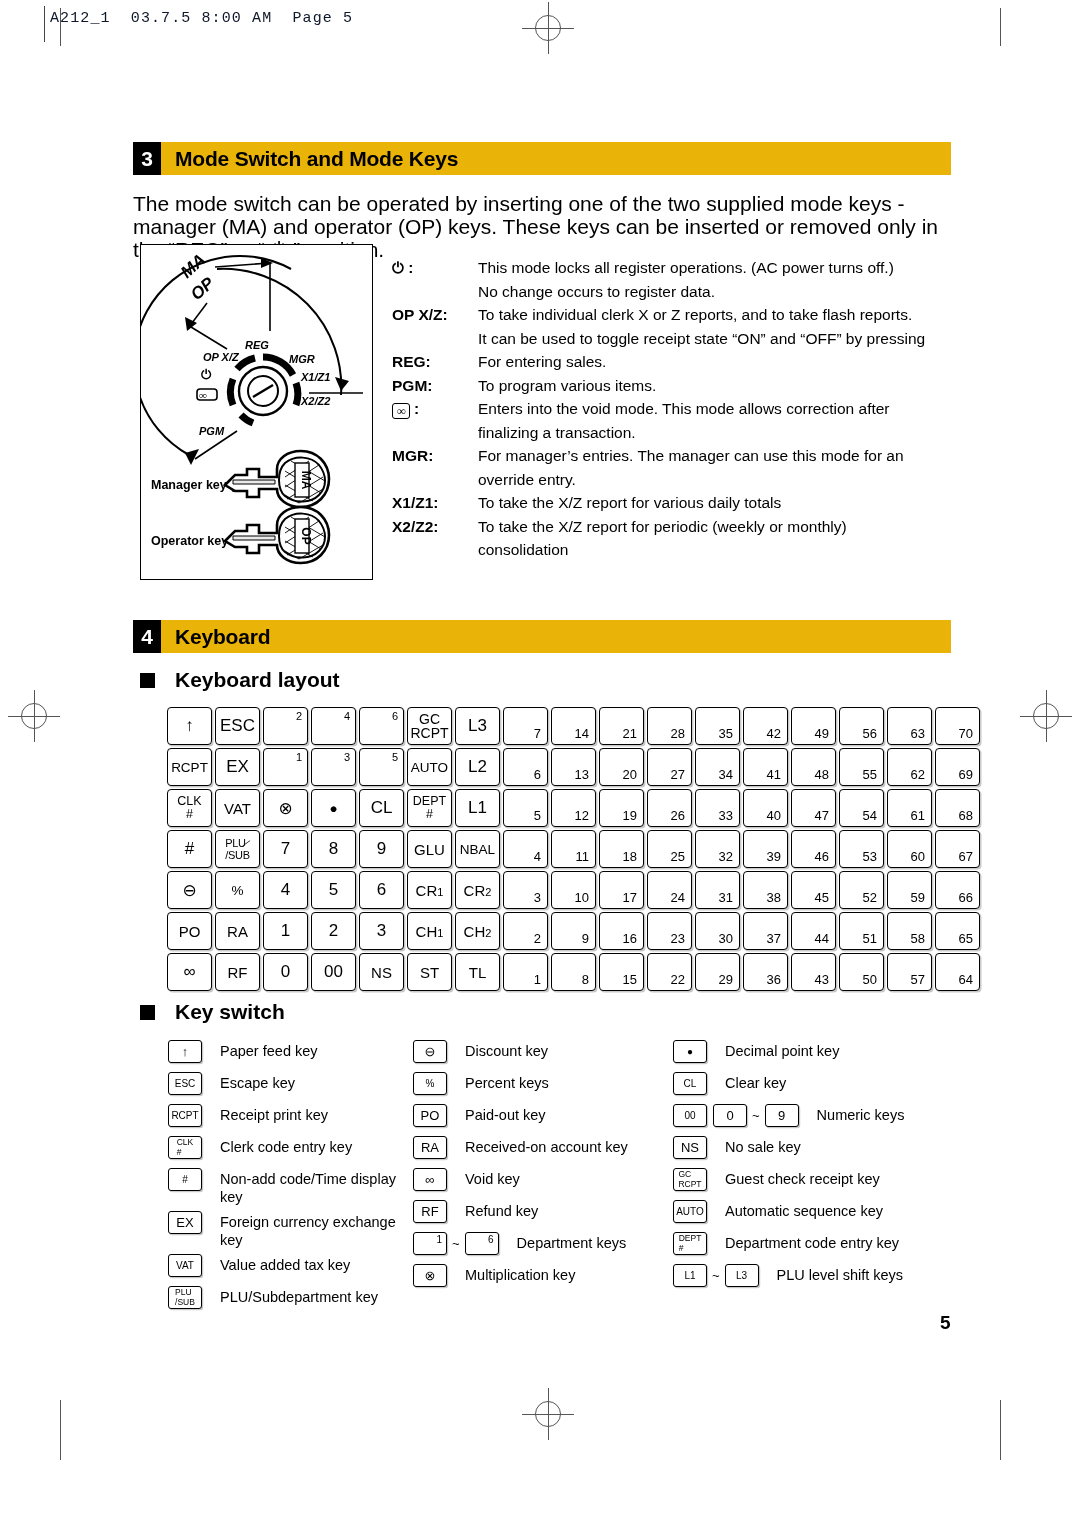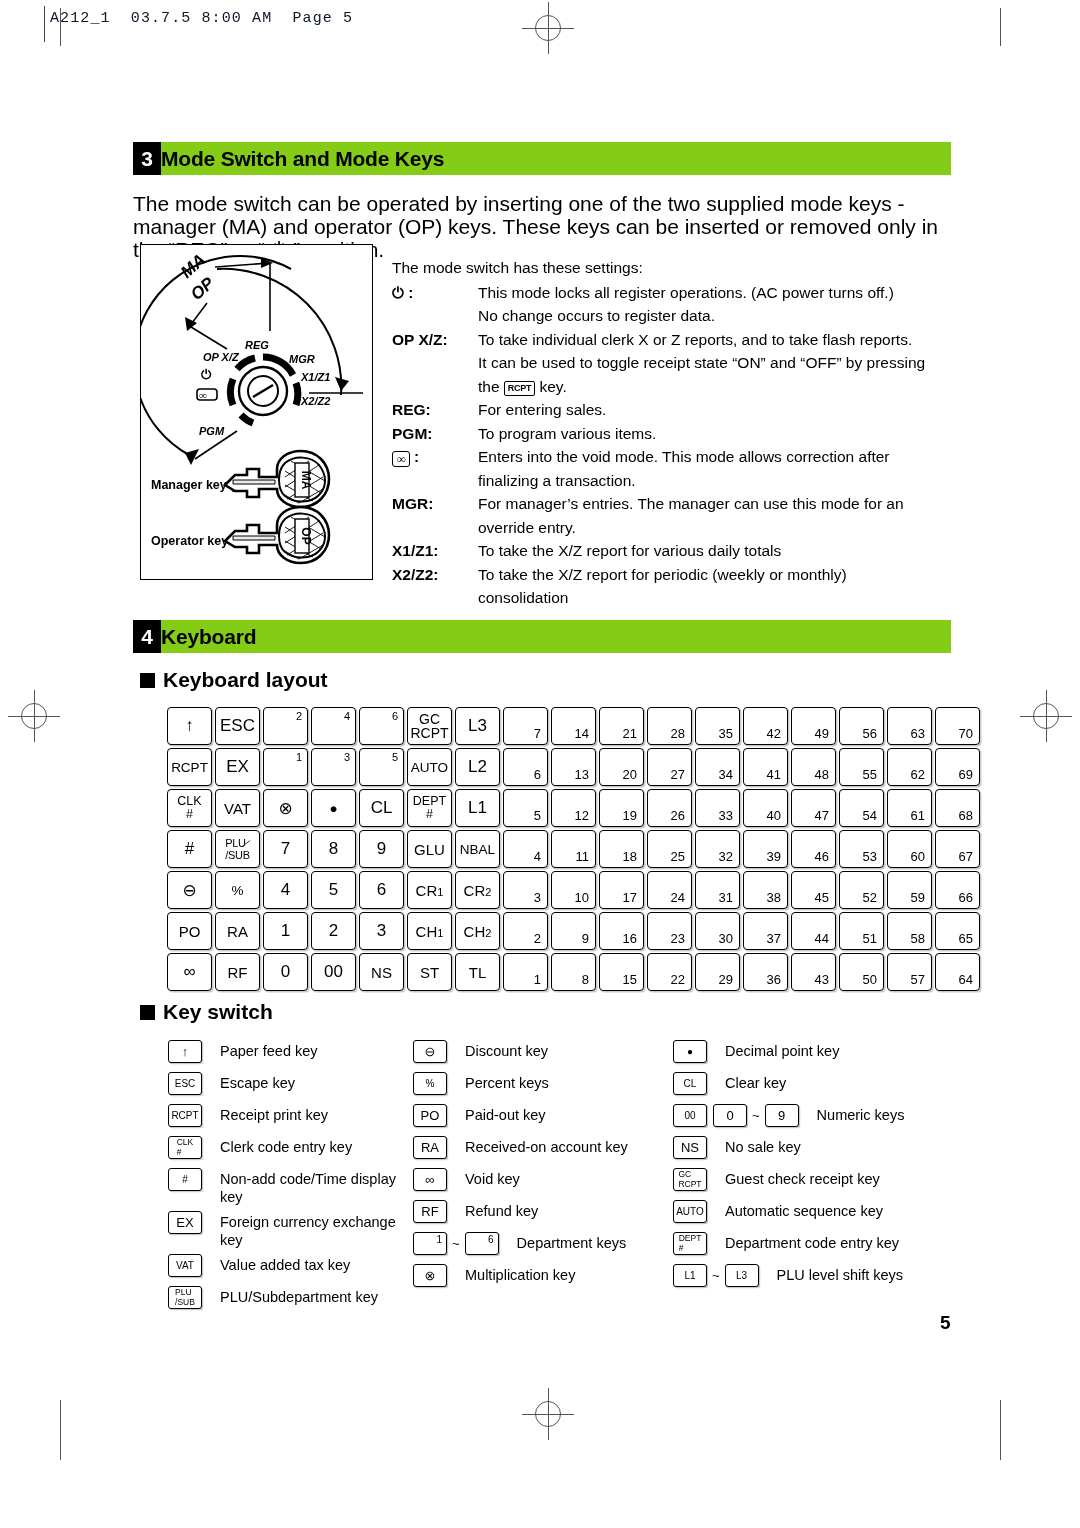--- a/index.html
+++ b/index.html
@@ -32,26 +32,26 @@
 
   
   .section-title { position:absolute; height:33px; display:flex; align-items:stretch; }
   .section-title .num {
     width:28px; background:#000; color:#fff;
     font-size:21px; font-weight:bold;
     display:flex; align-items:center; justify-content:center;
     font-family:"Liberation Sans", sans-serif;
   }
   .section-title .bar {
-    background:#84cc16; flex:1; display:flex; align-items:center;
-    font-size:21px; font-weight:bold; letter-spacing:-0.2px;
+    background:#eab308; flex:1; display:flex; align-items:center;
+    padding-left:14px; font-size:21px; font-weight:bold; letter-spacing:-0.2px;
   }
 
   
-  .sq-head { position:absolute; display:flex; align-items:center; gap:8px; }
+  .sq-head { position:absolute; display:flex; align-items:center; gap:20px; }
   .sq-head .sq { width:15px; height:15px; background:#000; }
   .sq-head .txt { font-size:21px; font-weight:bold; }
 
   .para { position:absolute; font-size:21px; line-height:23px; }
 
   
   .figbox { position:absolute; border:1px solid #000; background:#fff; }
 
   
   .modelist { position:absolute; font-size:15.5px; line-height:23.5px; }
@@ -241,36 +241,32 @@
         <line x1="60" y1="20" x2="84" y2="4"></line>
           <line x1="74" y1="46" x2="98" y2="32"></line>
       </g>
       <rect x="70" y="6" width="14" height="34" fill="#fff" stroke="#000" stroke-width="1.4"></rect>
       <text x="77" y="23" font-family="Liberation Sans, sans-serif" font-size="12" font-weight="bold" text-anchor="middle" transform="rotate(90 77 23)">OP</text>
     </g>
   </svg>
 </div>
 
 <div class="modelist" style="left:392px;top:256px;width:560px;">
-  <div class="intro">The mode switch has these settings:</div>
 
   <div class="mrow">
     <div class="term"><span class="powericon">⏻</span> :</div>
     <div class="desc">This mode locks all register operations. (AC power turns off.)</div>
   </div>
   <div class="mcont">No change occurs to register data.</div>
 
   <div class="mrow">
     <div class="term">OP X/Z:</div>
     <div class="desc">To take individual clerk X or Z reports, and to take flash reports.</div>
   </div>
   <div class="mcont">It can be used to toggle receipt state “ON” and “OFF” by pressing</div>
-  <div class="mcont">
-    <span>the </span><span class="minikey">RCPT</span><span> key.</span>
-  </div>
 
   <div class="mrow">
     <div class="term">REG:</div>
     <div class="desc">For entering sales.</div>
   </div>
 
   <div class="mrow">
     <div class="term">PGM:</div>
     <div class="desc">To program various items.</div>
   </div>

